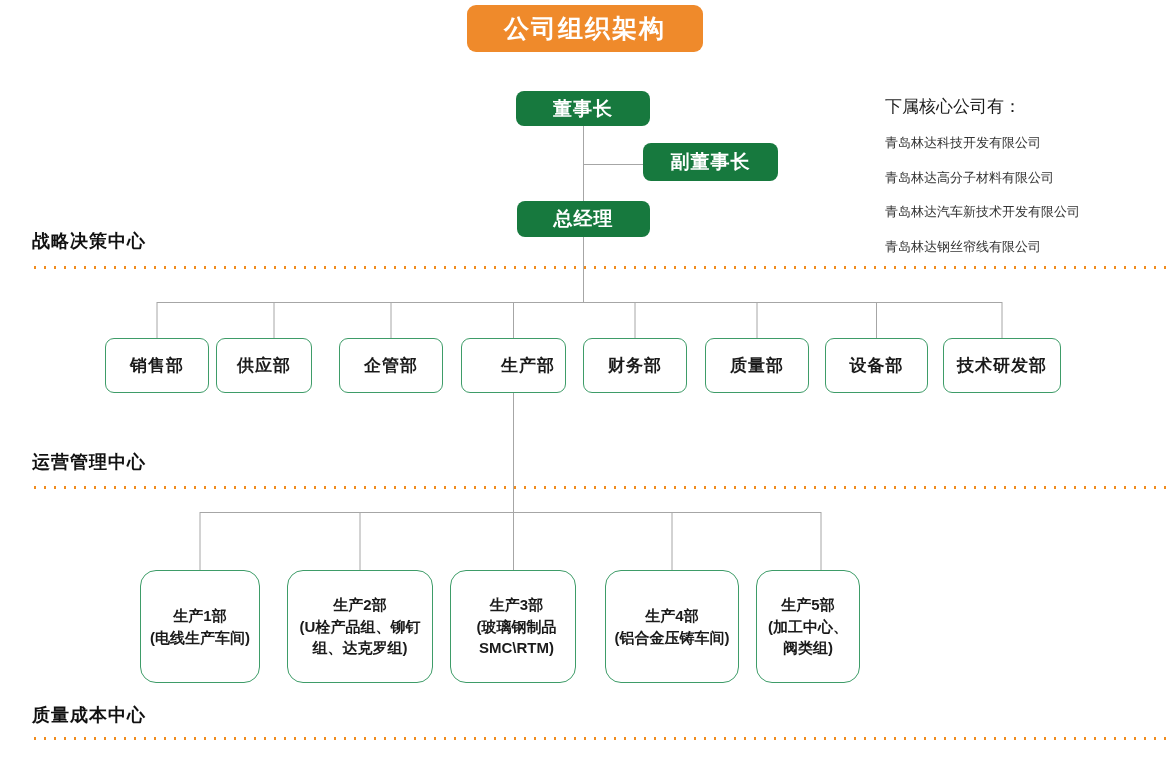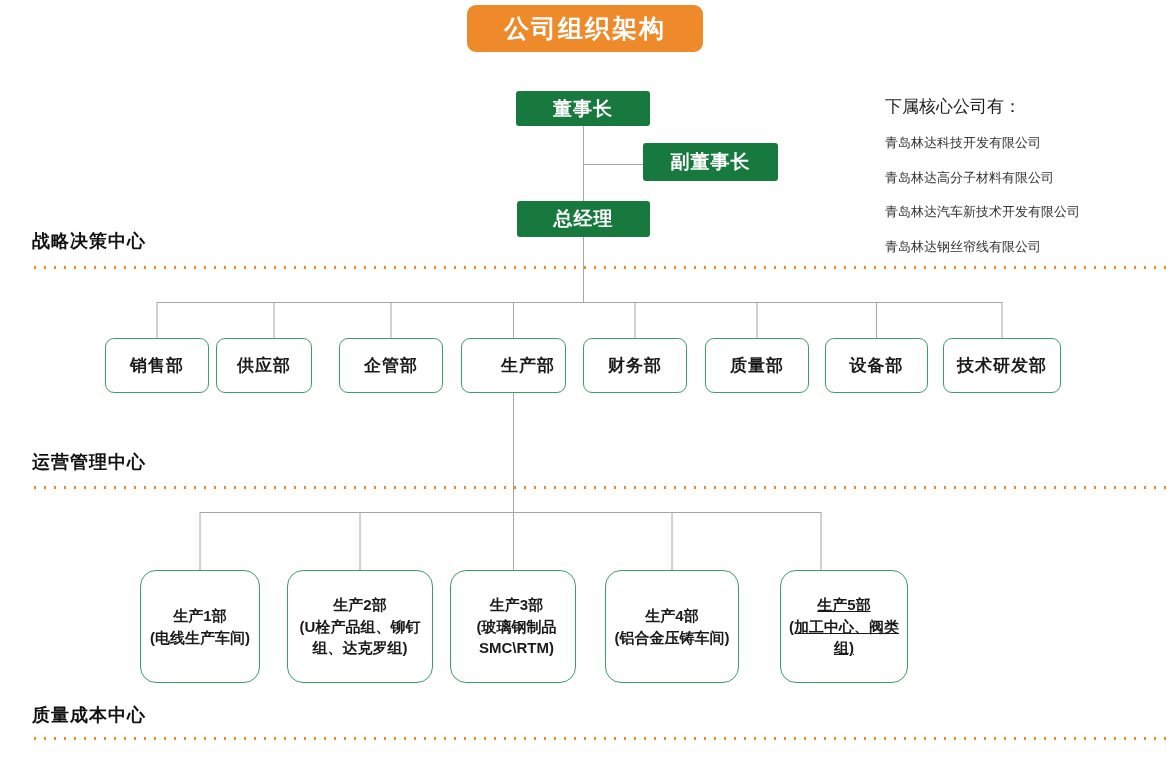--- a/index.html
+++ b/index.html
@@ -27,21 +27,21 @@
     border-radius: 9px;
     display: flex; align-items: center; justify-content: center;
     color: #ffffff;
     font-size: 25px; font-weight: bold;
     letter-spacing: 2px;
   }
   
   .exec-node {
     position: absolute;
     background: #17793E;
-    border-radius: 3px;
+    border-radius: 8px;
     display: flex; align-items: center; justify-content: center;
     color: #ffffff;
     font-size: 19px; font-weight: bold;
     letter-spacing: 1px;
   }
   .node-chairman        { left: 516px; top: 91px;  width: 134px; height: 35px; }
   .node-vice-chairman   { left: 643px; top: 143px; width: 135px; height: 38px; }
   .node-general-manager { left: 517px; top: 201px; width: 133px; height: 36px; }
   
   .subsidiaries { position: absolute; left: 885px; top: 95px; width: 270px; }
@@ -108,21 +108,21 @@
     text-align: center;
     font-size: 15px; font-weight: bold; color: #1A1A1A;
     line-height: 1.45;
     padding: 4px 5px;
   }
   .prod-box .prod-detail { white-space: pre-line; }
   .prod-1 { left: 140px; width: 120px; }
   .prod-2 { left: 287px; width: 146px; }
   .prod-3 { left: 450px; width: 126px; padding-left: 12px; }
   .prod-4 { left: 605px; width: 134px; }
-  .prod-5 { left: 780px; width: 128px; text-decoration: underline; }
+  .prod-5 { left: 756px; width: 104px; }
 </style>
 </head>
 <body>
 
 <div id="canvas">
 
   <svg id="connectors" viewBox="0 0 1167 763" xmlns="http://www.w3.org/2000/svg">
     <g stroke="#A6A6A6" stroke-width="1" fill="none">
 
       <path d="M583.5 126 V201"></path>

